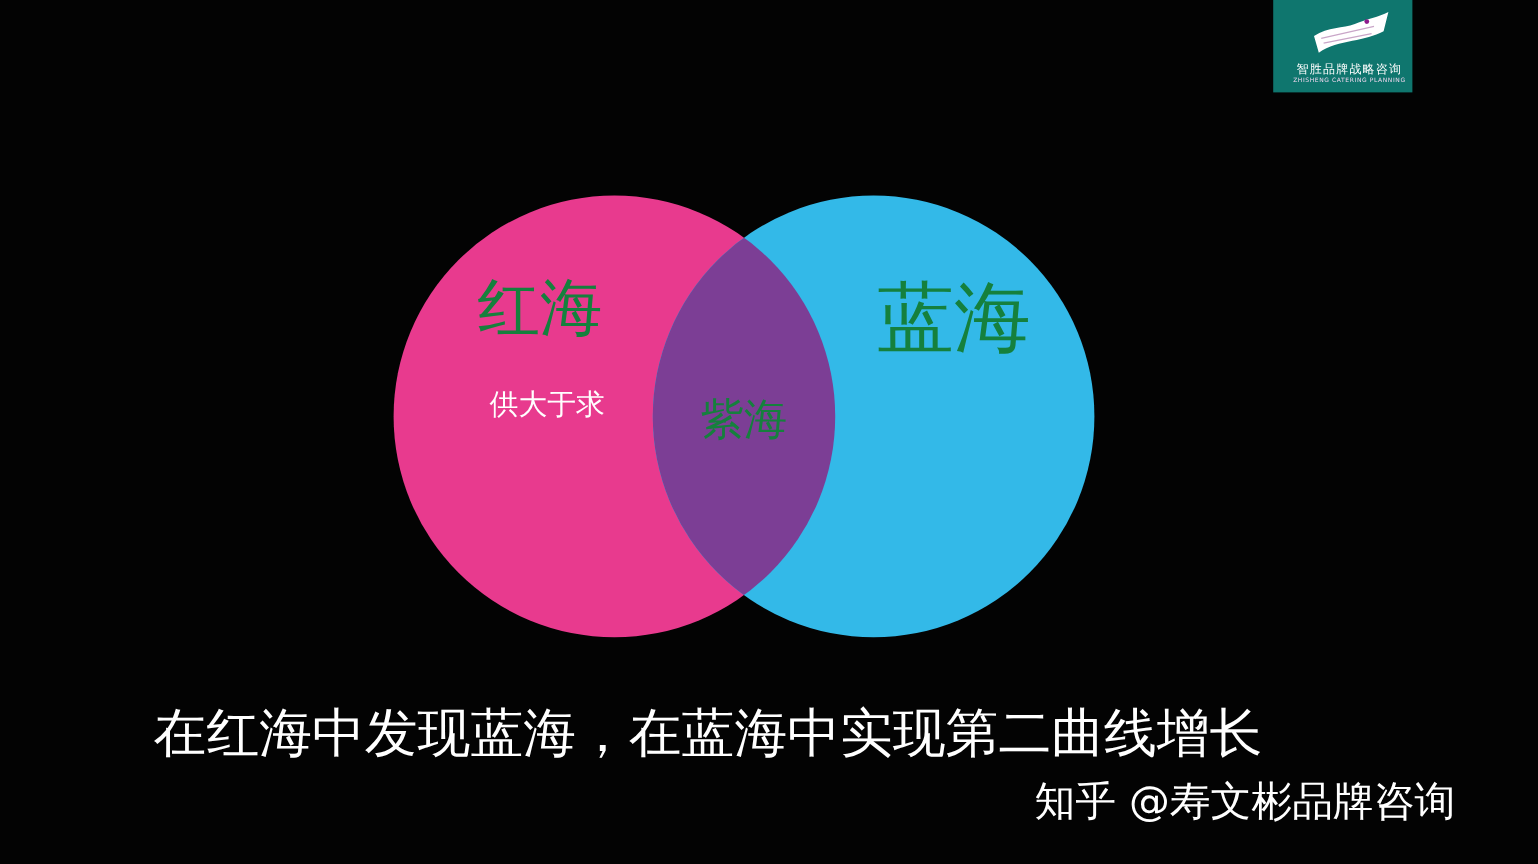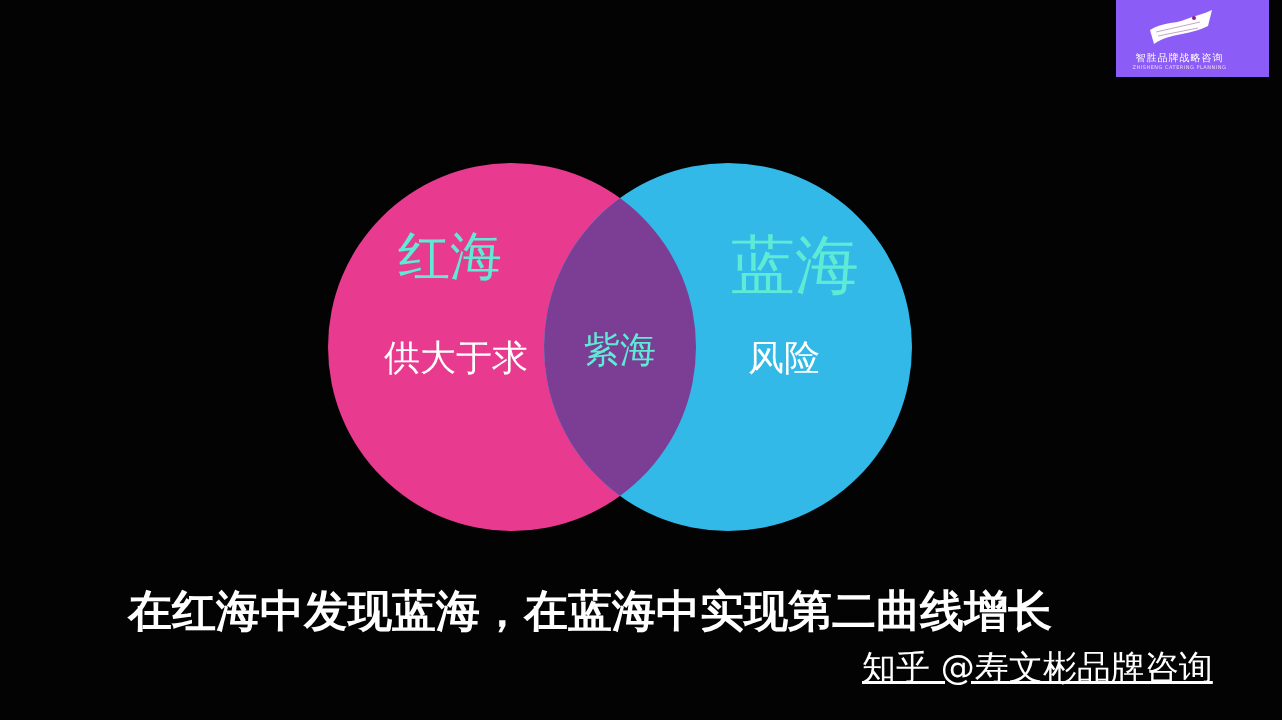--- a/index.html
+++ b/index.html
@@ -1,31 +1,31 @@
 <!DOCTYPE html>
 <html><head>
 <meta charset="utf-8">
 <style>
   html, body { margin:0; padding:0; }
   body { width:1282px; height:720px; background:#030303; position:relative; overflow:hidden;
          font-family:"DejaVu Sans", sans-serif; color:#fff; }
-  .logo { position:absolute; left:1116px; top:0; width:153px; height:77px; background:#8b5cf6; }
+  .logo { position:absolute; left:1061px; top:0; width:116px; height:77px; background:#0f766e; }
   .logo svg { position:absolute; left:28px; top:8px; }
   .logo-cn { position:absolute; left:0; width:127px; top:51px; text-align:center; font-size:10px; letter-spacing:1px; color:#fff; }
   .logo-en { position:absolute; left:0; width:127px; top:64px; text-align:center; font-size:5px; letter-spacing:0.5px; color:#f3d8f1; }
   .venn { position:absolute; left:0; top:0; }
-  .label { position:absolute; text-align:center; color:#5eead4; white-space:nowrap; }
+  .label { position:absolute; text-align:center; color:#15803d; white-space:nowrap; }
   .title-red { left:398px; top:222px; font-size:52px; width:104px; }
   .title-blue { left:731px; top:222px; font-size:64px; width:104px; }
   .title-purple { left:566px; top:326px; font-size:36px; width:108px; }
-  .list { position:absolute; text-align:center; font-size:36px; line-height:45px;margin-top:20px; }
+  .list { position:absolute; text-align:center; font-size:24px; line-height:45px; }
   .list-red { left:358px; width:196px; top:315px; }
   .list-blue { left:688px; width:192px; top:315px; }
-  .headline { position:absolute; left:128px; top:582px; font-size:44px; font-weight:bold; letter-spacing:0px; white-space:nowrap; }
-  .watermark { position:absolute; left:862px; top:645px; font-size:34px; white-space:nowrap;text-decoration:underline; }
+  .headline { position:absolute; left:128px; top:582px; font-size:44px; font-weight:normal; letter-spacing:0px; white-space:nowrap; }
+  .watermark { position:absolute; left:862px; top:645px; font-size:34px; white-space:nowrap; }
 </style>
 </head>
 <body>
 
 <div class="logo">
   <svg width="72" height="40" viewBox="0 0 72 40">
     <path d="M6 22 C18 14, 30 16, 40 12 C50 8, 60 6, 68 2 L64 18 C56 22, 48 24, 38 26 C28 28, 18 30, 10 36 Z" fill="#fff"></path>
     <path d="M12 24 L56 14 M14 28 L54 20" stroke="#c9a6c8" stroke-width="1" fill="none"></path>
     <circle cx="50" cy="10" r="2" fill="#8e1a8c"></circle>
   </svg>
@@ -46,17 +46,16 @@
 
 <div class="label title-red">红海</div>
 <div class="label title-blue">蓝海</div>
 <div class="label title-purple">紫海</div>
 
 <div class="list list-red">
   <div>供大于求</div>
 </div>
 
 <div class="list list-blue">
-  <div>风险</div>
 </div>
 
 <div class="headline">在红海中发现蓝海，在蓝海中实现第二曲线增长</div>
 <div class="watermark">知乎 @寿文彬品牌咨询</div>
 
 </body></html>

